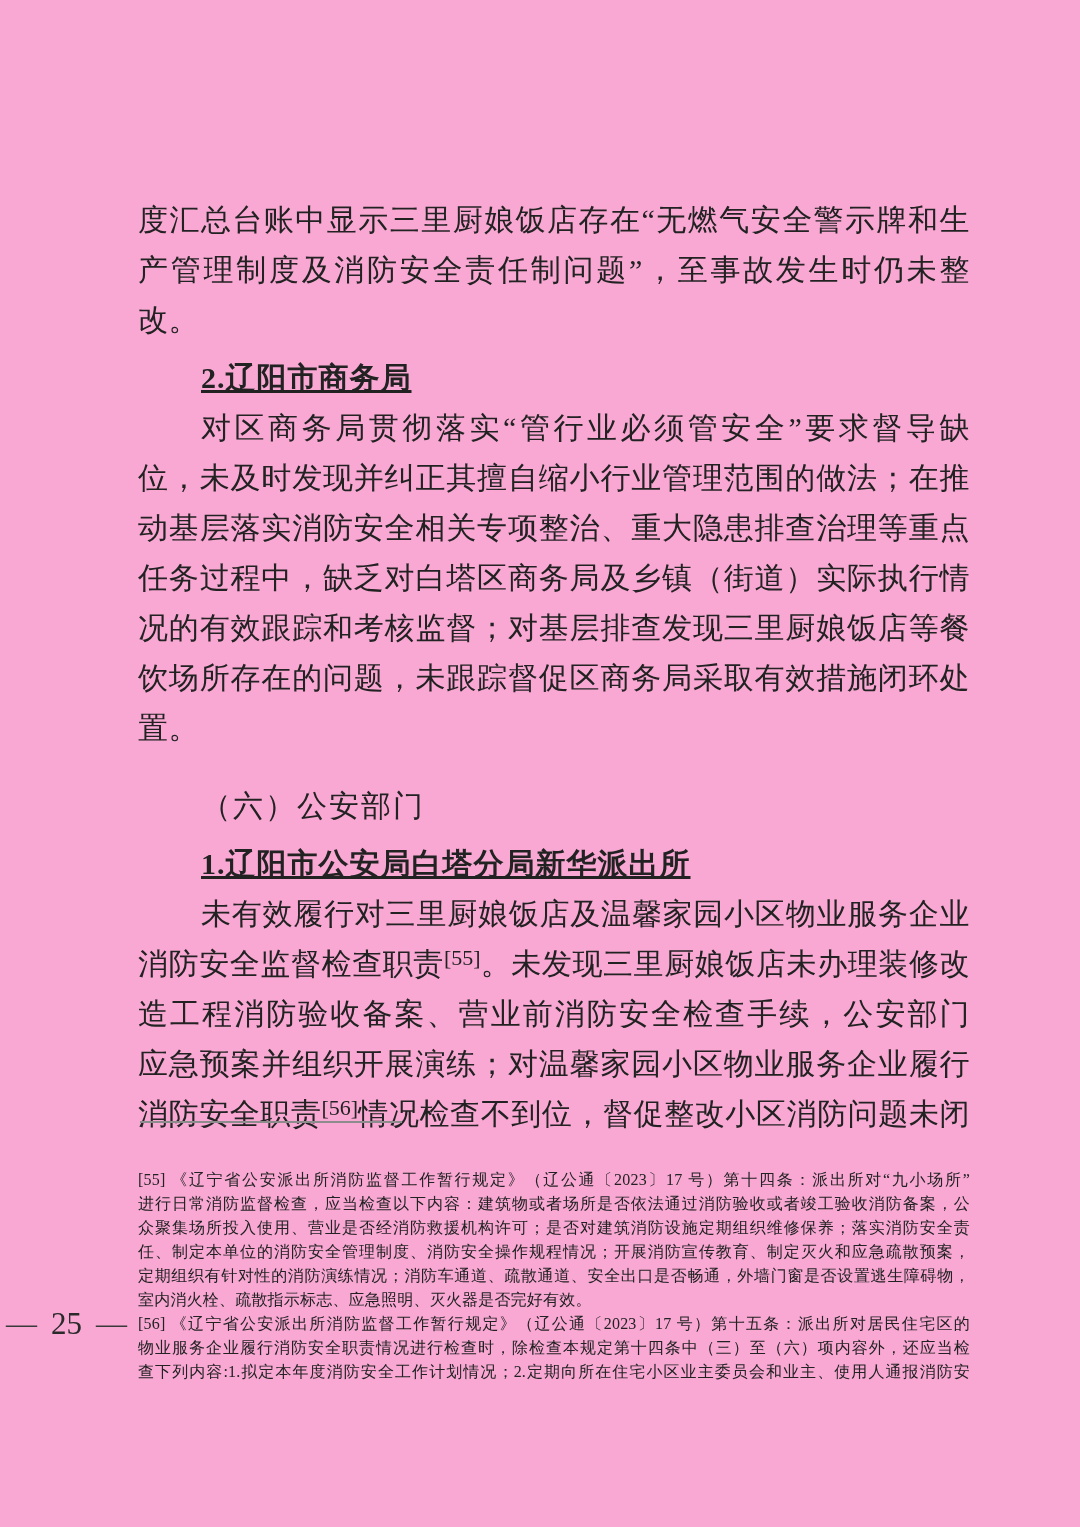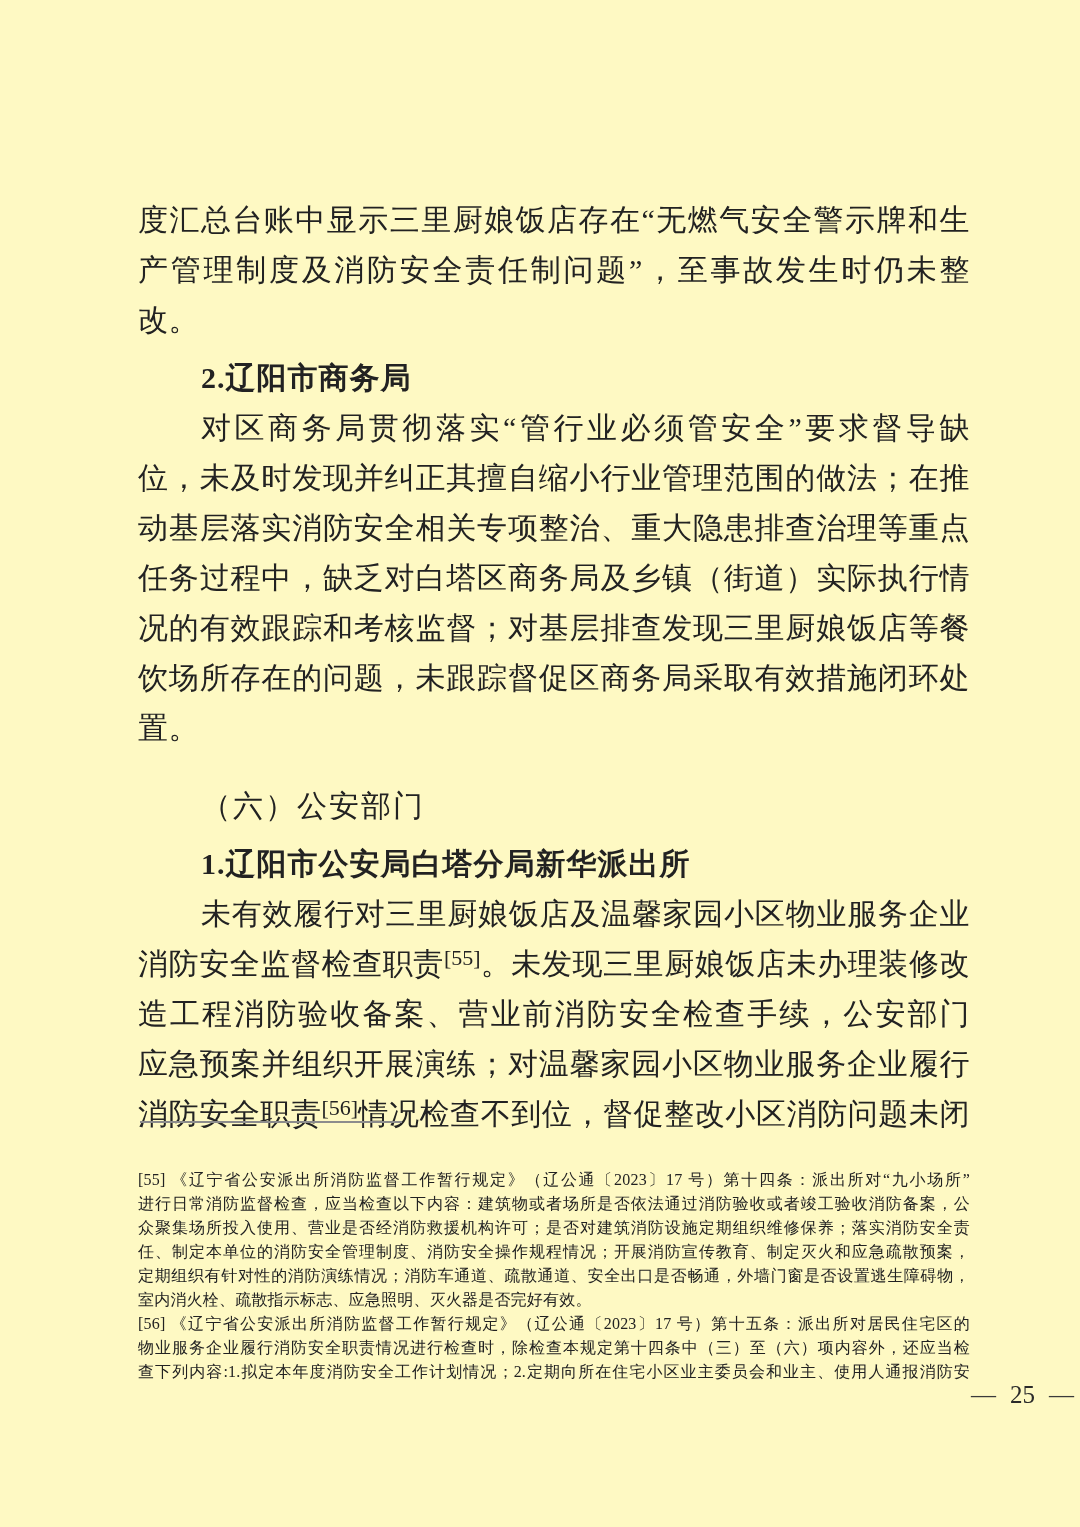--- a/index.html
+++ b/index.html
@@ -1,20 +1,20 @@
 <!DOCTYPE html>
 <html><head>
 <meta charset="utf-8">
 <style>
   html, body { margin: 0; padding: 0; background: #ffffff; }
   .page {
     position: relative;
     width: 1080px;
     height: 1527px;
-    background: #fef9c3;
+    background: #f9a8d4;
     color: #222222;
     font-family: "Liberation Serif", "DejaVu Serif", serif;
     overflow: hidden;
   }
   .content {
     position: absolute;
     left: 138px;
     top: 195px;
     width: 832px;
   }
@@ -27,21 +27,21 @@
     white-space: nowrap;
     letter-spacing: 0.5px;
   }
   .line.j {
     white-space: normal;
     text-align: justify;
     text-align-last: justify;
     text-justify: inter-character;
   }
   .line.ind { text-indent: 63px; }
-  .block.heading .line { font-weight: 700; letter-spacing: 1px; }
+  .block.heading .line { font-weight: 700; letter-spacing: 1px; text-decoration: underline; }
   .block.heading-kai .line { font-weight: 500; letter-spacing: 2px; margin-top: 28px; }
   sup.fn-ref {
     font-size: 22px;
     line-height: 0;
     vertical-align: 9px;
     letter-spacing: 0;
   }
   .fn-sep {
     position: absolute;
     left: 140px;
@@ -58,24 +58,24 @@
   }
   .footnotes .line {
     font-size: 16px;
     line-height: 24px;
     height: 24px;
     letter-spacing: 0.2px;
   }
   .footer {
     position: absolute;
     left: 0;
-    top: 1381px;
+    top: 1306px;
     width: 100%;
-    text-align: right;
-    font-size: 25px;
+    text-align: left;
+    font-size: 31px;
     color: #2a2a2a;
   }
   .footer .dash { margin: 0 6px; color: #3a3a3a; }
   .footer .pgnum { margin: 0 8px; }
 </style>
 </head>
 <body>
 
 <div class="page">
 

